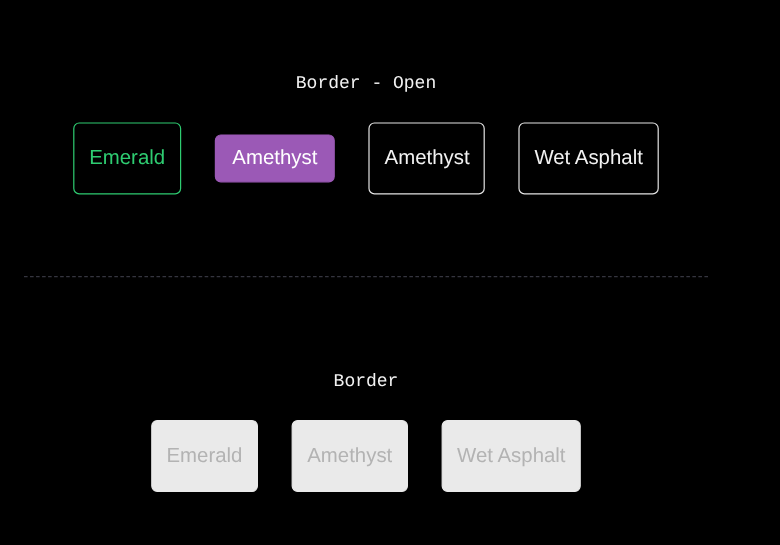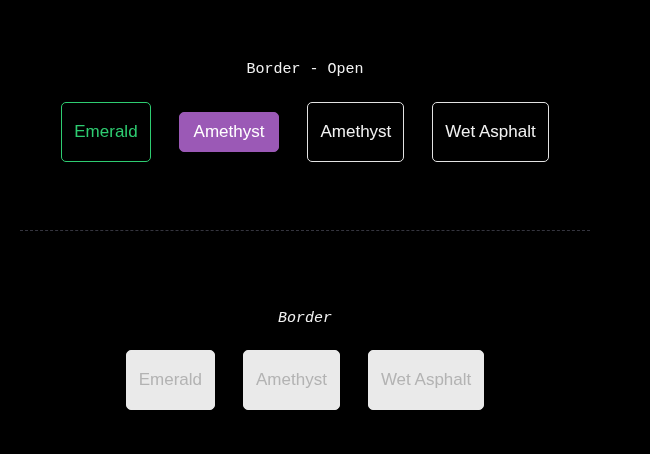--- a/index.html
+++ b/index.html
@@ -76,21 +76,20 @@
   .divider {
     display: block;
     width: 570px;
     margin: 68px auto 0 auto;
     border: none;
     border-top: 1px dashed var(--divider, #35353f);
     height: 0;
   }
   .section-border .section-title {
     margin-top: 80px;
-    font-style: italic;
   }
   .section-border .btn-row {
     margin-top: 23px;
   }
 </style>
 </head>
 <body>
 
 <div class="page">
 

